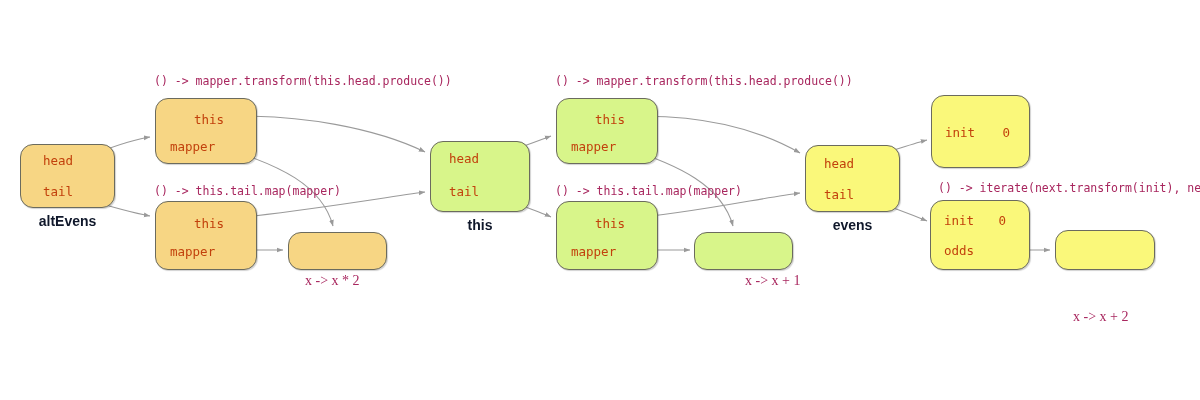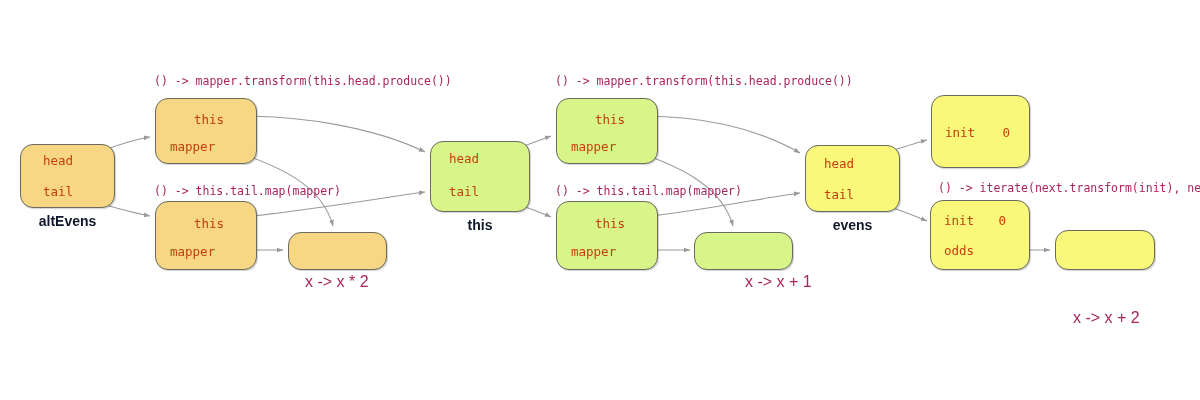--- a/index.html
+++ b/index.html
@@ -47,22 +47,22 @@
     position: absolute;
     font-family: "Liberation Sans", sans-serif;
     font-size: 14px;
     font-weight: bold;
     color: #0f172a;
     white-space: nowrap;
     text-align: center;
   }
   .lam-label {
     position: absolute;
-    font-family: Liberation Sans, sans-serif;
-    font-size: 16px;
+    font-family: Liberation Serif, serif;
+    font-size: 14px;
     color: #a8265e;
     white-space: nowrap;
   }
   .closure-label {
     position: absolute;
     font-family: "DejaVu Sans Mono", monospace;
     font-size: 11.5px;
     color: #a8265e;
     white-space: nowrap;
   }

